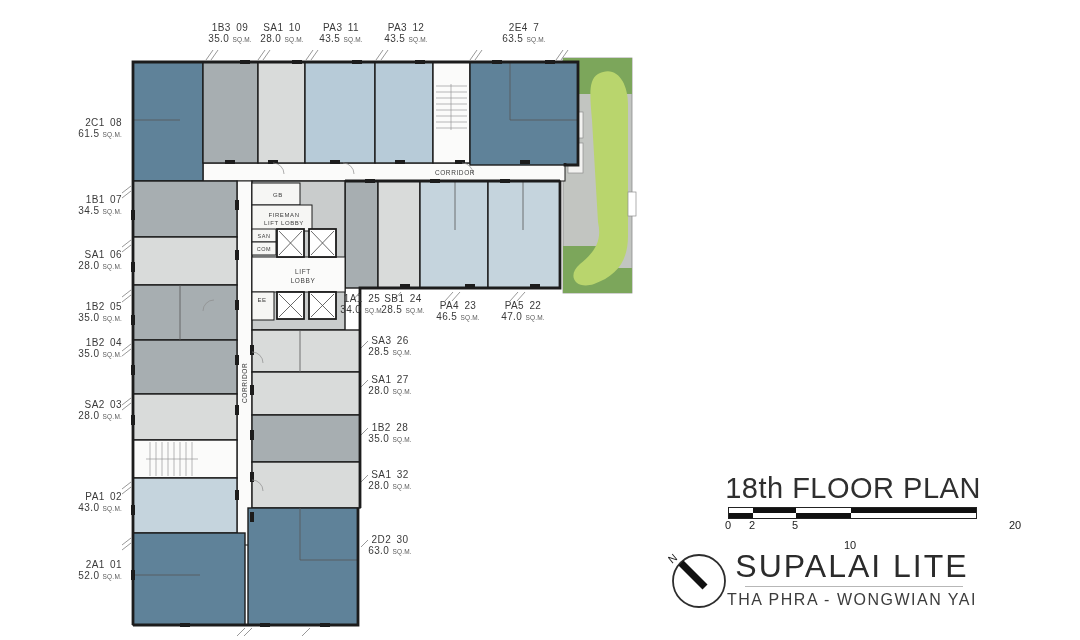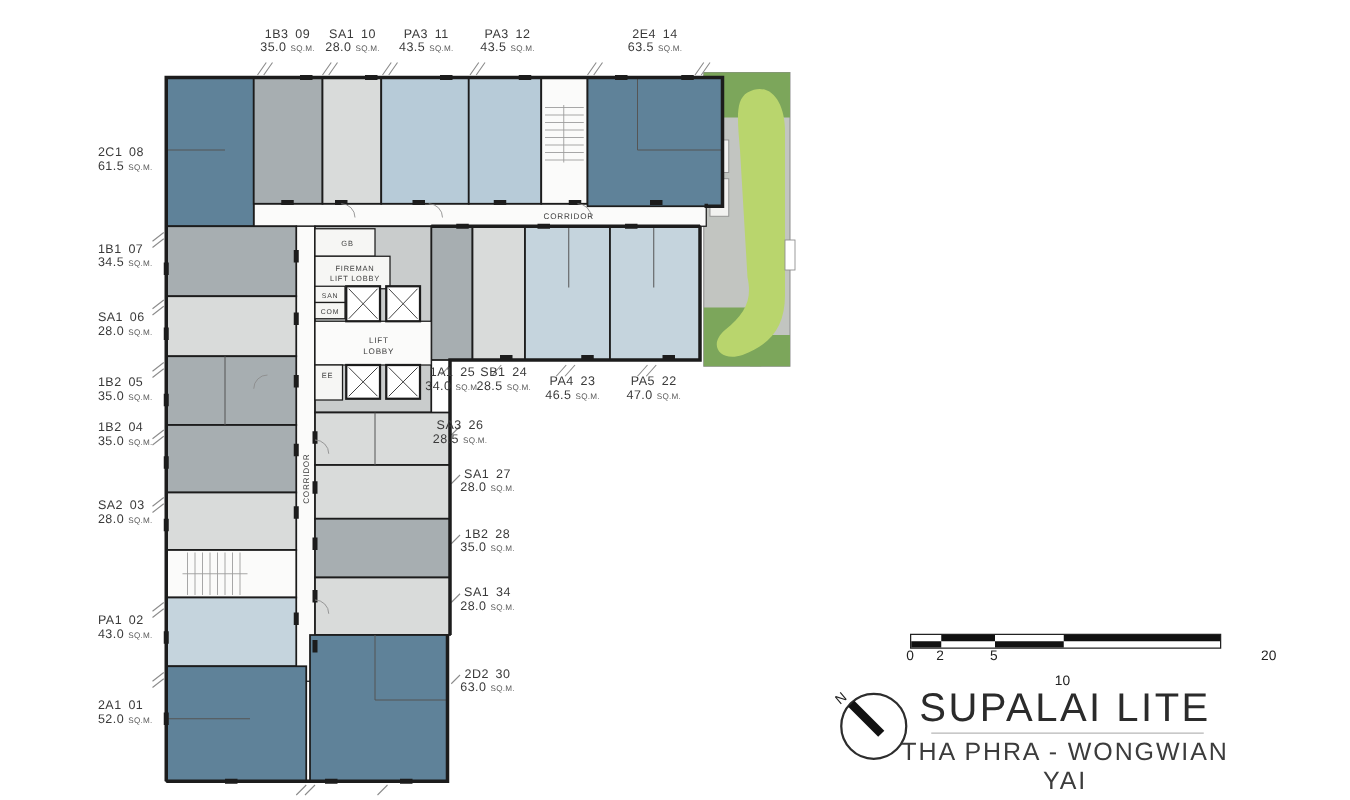--- a/index.html
+++ b/index.html
@@ -21,35 +21,35 @@
   .tick{stroke:#8c8c8c;stroke-width:0.9;fill:none;}
   .arc{stroke:#8c8c8c;stroke-width:0.7;fill:none;}
   .steps{stroke:#9a9a9a;stroke-width:0.7;fill:none;}
   .lintel{fill:var(--wall);}
   .svg-label{fill:#3d3d3d;letter-spacing:0.6px;}
   
   .u-label{position:absolute;font-size:10px;line-height:11px;color:#3a3a3a;
            white-space:nowrap;letter-spacing:0.4px;}
   .u-label .sqm{font-size:6.5px;color:#5a5a5a;letter-spacing:0.2px;}
   .al-c{transform:translateX(-50%);text-align:center;}
-  .al-r{transform:translateX(-100%);text-align:left;}
+  .al-r{transform:translateX(-100%);text-align:right;}
   
   .title-block{position:absolute;left:660px;top:460px;width:360px;height:178px;}
   .plan-title-inner{position:absolute;left:58px;top:12px;width:270px;text-align:center;
               font-size:29px;letter-spacing:0.5px;color:#2f2f2f;}
   .scalebar{position:absolute;left:68px;top:47px;width:247px;height:10px;
             border:1px solid #222;background:#fff;}
   .seg{position:absolute;background:#111;height:5px;}
   .scale-ticks span{position:absolute;top:59px;font-size:11px;color:#222;
                     transform:translateX(-50%);}
   .brand{position:absolute;left:42px;top:88px;width:300px;text-align:center;
          font-size:32px;font-weight:400;letter-spacing:2px;color:#2b2b2b;}
   .brand-rule{position:absolute;left:85px;top:126px;width:218px;height:1px;background:#b7b7b7;}
   .brand-sub{position:absolute;left:42px;top:131px;width:300px;text-align:center;
-             font-size:20px;letter-spacing:1.5px;color:#3c3c3c;}
+             font-size:16px;letter-spacing:1.5px;color:#3c3c3c;}
   .compass{position:absolute;left:8px;top:88px;}
 </style>
 </head>
 <body>
 
 <div class="stage">
 
   <svg viewBox="0 0 1080 640" width="1080" height="640">
 
     <g>
@@ -242,21 +242,21 @@
       </div>
       <div class="u-label al-c" style="left: 341px; top: 22px;">
         <div>PA3 11</div>
         <div>43.5 <span class="sqm">SQ.M.</span></div>
       </div>
       <div class="u-label al-c" style="left: 406px; top: 22px;">
         <div>PA3 12</div>
         <div>43.5 <span class="sqm">SQ.M.</span></div>
       </div>
       <div class="u-label al-c" style="left: 524px; top: 22px;">
-        <div>2E4 14</div>
+        <div>2E4 7</div>
         <div>63.5 <span class="sqm">SQ.M.</span></div>
       </div>
       <div class="u-label al-r" style="left: 122px; top: 117px;">
         <div>2C1 08</div>
         <div>61.5 <span class="sqm">SQ.M.</span></div>
       </div>
       <div class="u-label al-r" style="left: 122px; top: 194px;">
         <div>1B1 07</div>
         <div>34.5 <span class="sqm">SQ.M.</span></div>
       </div>
@@ -293,43 +293,44 @@
         <div>28.5 <span class="sqm">SQ.M.</span></div>
       </div>
       <div class="u-label al-c" style="left: 458px; top: 300px;">
         <div>PA4 23</div>
         <div>46.5 <span class="sqm">SQ.M.</span></div>
       </div>
       <div class="u-label al-c" style="left: 523px; top: 300px;">
         <div>PA5 22</div>
         <div>47.0 <span class="sqm">SQ.M.</span></div>
       </div>
-      <div class="u-label al-c" style="left: 368px; top: 335px;">
+      <div class="u-label al-c" style="left: 390px; top: 335px;">
         <div>SA3 26</div>
         <div>28.5 <span class="sqm">SQ.M.</span></div>
       </div>
       <div class="u-label al-c" style="left: 390px; top: 374px;">
         <div>SA1 27</div>
         <div>28.0 <span class="sqm">SQ.M.</span></div>
       </div>
       <div class="u-label al-c" style="left: 390px; top: 422px;">
         <div>1B2 28</div>
         <div>35.0 <span class="sqm">SQ.M.</span></div>
       </div>
       <div class="u-label al-c" style="left: 390px; top: 469px;">
-        <div>SA1 34</div>
+        <div>SA1 32</div>
         <div>28.0 <span class="sqm">SQ.M.</span></div>
       </div>
       <div class="u-label al-c" style="left: 390px; top: 534px;">
         <div>2D2 30</div>
         <div>63.0 <span class="sqm">SQ.M.</span></div>
       </div>
     </div>
 
   <div class="title-block">
+    <div class="plan-title-inner">18th FLOOR PLAN</div>
 
     <div class="scalebar">
       <div class="seg" style="left:24px;top:0;width:43px;"></div>
       <div class="seg" style="left:122px;top:0;width:125px;"></div>
       <div class="seg" style="left:0;top:5px;width:24px;"></div>
       <div class="seg" style="left:67px;top:5px;width:55px;"></div>
     </div>
     <div class="scale-ticks" id="scale-ticks">
         <span style="left: 68px;">0</span>
         <span style="left: 92px;">2</span>

